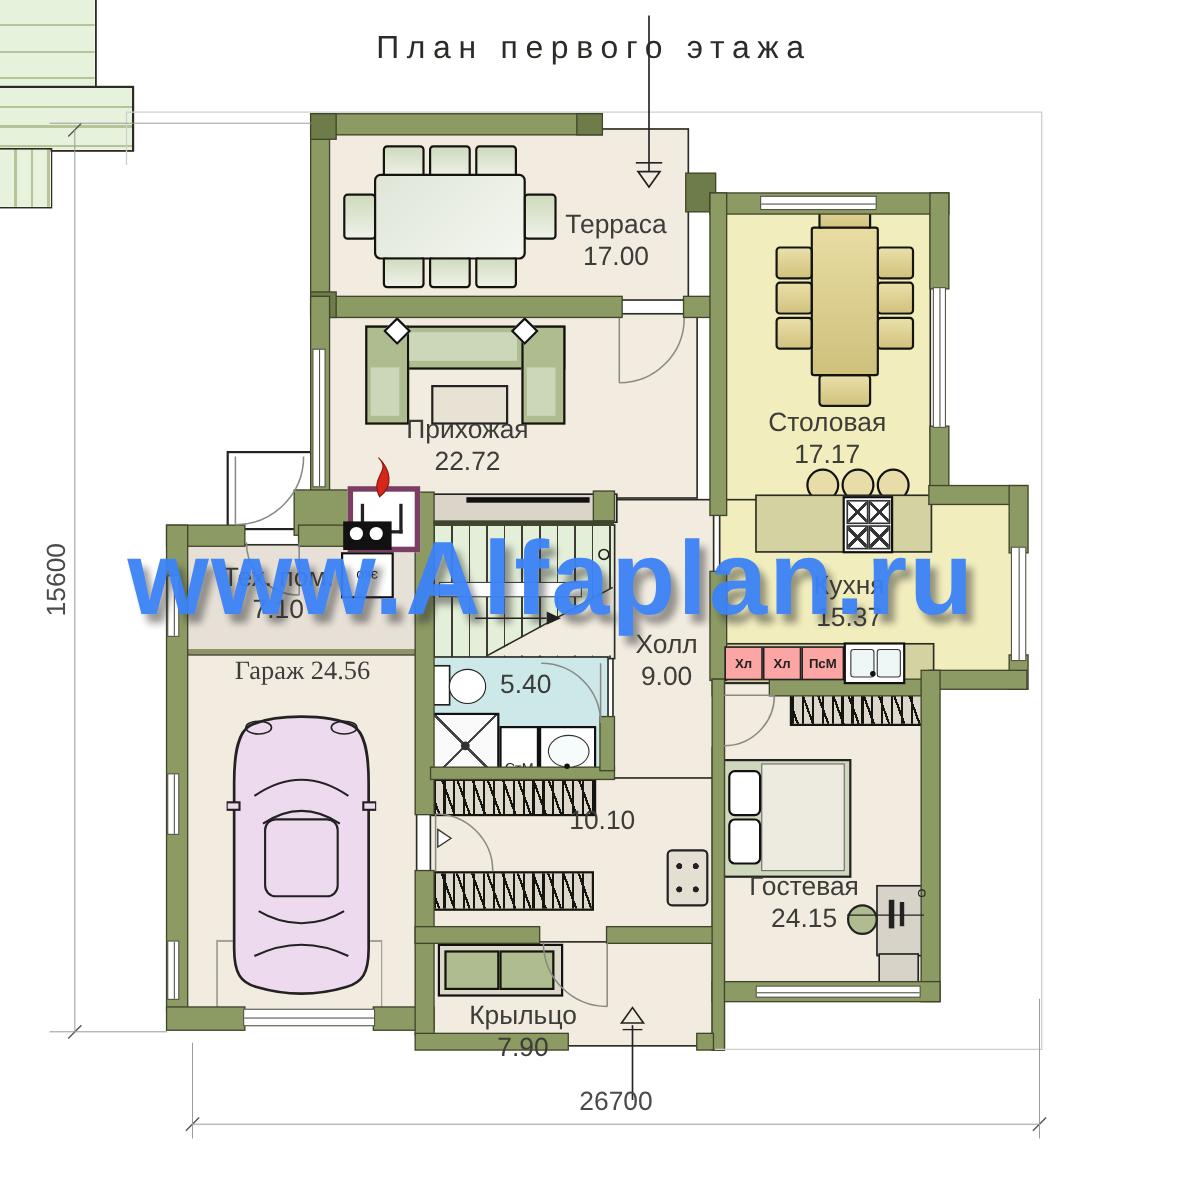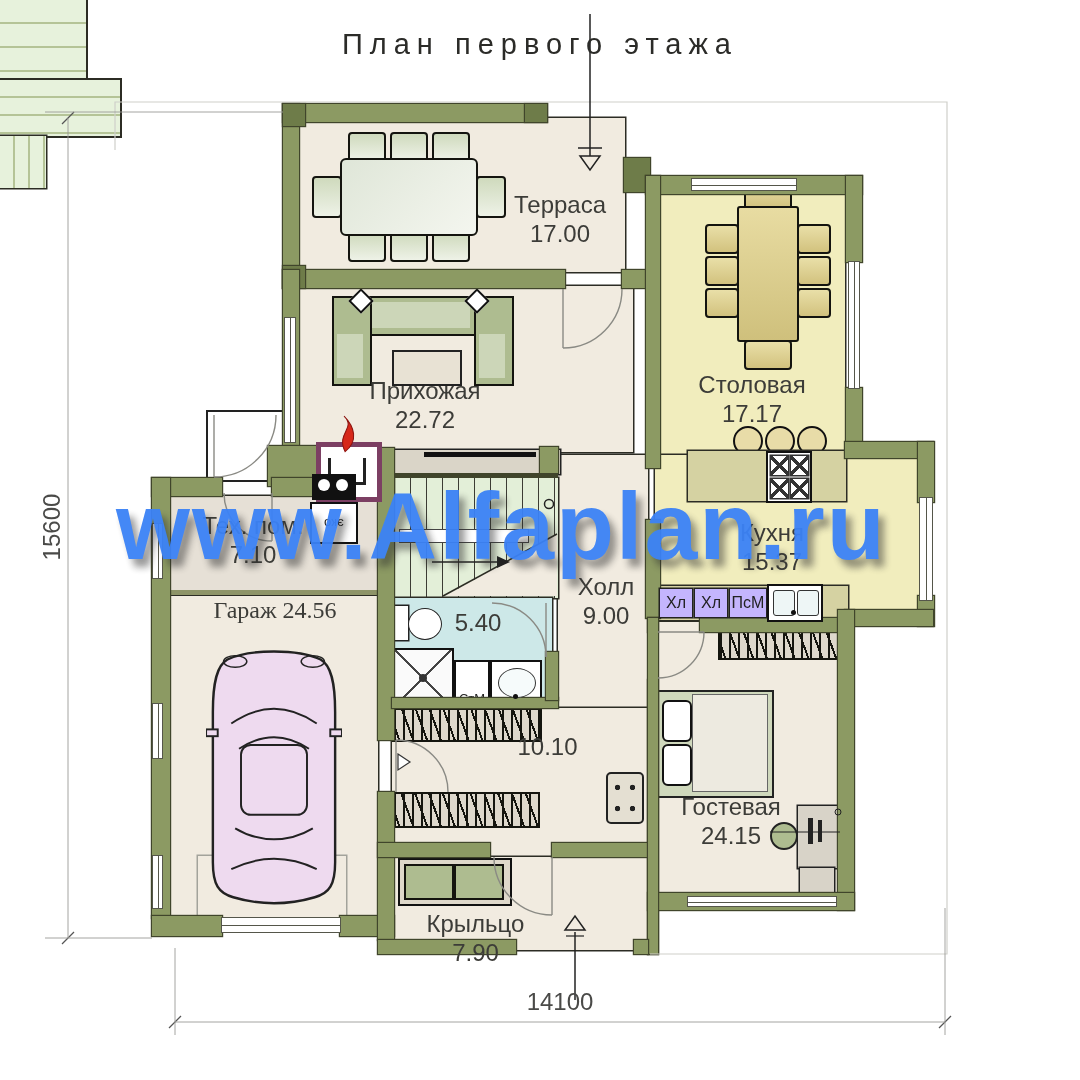--- a/index.html
+++ b/index.html
@@ -29,22 +29,22 @@
            box-shadow:0 0 0 2px #2c2c24;z-index:1;}
   .steps-p{background:repeating-linear-gradient(180deg,#e7f2dc 0 16px,#b5c497 16px 18px);
            box-shadow:0 0 0 2px #2c2c24;z-index:1;}
   .steps-g{background:repeating-linear-gradient(90deg,#e7f2dc 0 13px,#b5c497 13px 15px);
            box-shadow:0 0 0 1.5px #2c2c24;z-index:2;}
   .stairs{background:repeating-linear-gradient(90deg,#3c3c34 0 1.5px,rgba(0,0,0,0) 1.5px 16px),#e3efd8;}
   .burn{position:absolute;background:linear-gradient(45deg,transparent 44%,#333 44% 56%,transparent 56%),
         linear-gradient(-45deg,transparent 44%,#333 44% 56%,transparent 56%),#fff;box-shadow:0 0 0 1.5px #333;}
   .xpat{background:linear-gradient(45deg,transparent 48.8%,#444 48.8% 51.2%,transparent 51.2%),
         linear-gradient(-45deg,transparent 48.8%,#444 48.8% 51.2%,transparent 51.2%),#fafafa;}
-  .appl{position:absolute;background:#c4b5fd;box-shadow:0 0 0 1.5px #222;z-index:3;
-        display:flex;align-items:center;justify-content:center;font-size:16px;color:#222;}
+  .appl{position:absolute;background:#fca5a5;box-shadow:0 0 0 1.5px #222;z-index:3;
+        display:flex;align-items:center;justify-content:center;font-size:12px;color:#222;font-weight:bold;}
   .title{position:absolute;left:0;top:28px;width:1080px;text-align:center;font-size:29px;
          letter-spacing:7px;color:#2b2b28;z-index:6;}
   .wmark{position:absolute;left:116px;top:472px;font-size:95px;font-weight:bold;letter-spacing:2px;
          color:#3b82f6;opacity:.95;text-shadow:6px 8px 7px rgba(45,45,45,.5);z-index:9;white-space:nowrap;}
   .dimlbl{position:absolute;font-size:24px;color:#4a4a48;z-index:5;text-align:center;}
 </style>
 </head>
 <body>
 
 <div class="canvas">
@@ -325,17 +325,17 @@
   <div class="lbl" style="left:656px;top:792px;width:150px;">
     <div>Гостевая</div>
     <div>24.15</div>
   </div>
   <div class="lbl" style="left:398px;top:909px;width:155px;">
     <div>Крыльцо</div>
     <div>7.90</div>
   </div>
 
   <div class="dimlbl" style="left:-8px;top:513px;width:120px;transform:rotate(-90deg);">15600</div>
-  <div class="dimlbl" style="left:515px;top:988px;width:90px;">14100</div>
+  <div class="dimlbl" style="left:515px;top:988px;width:90px;">26700</div>
 
   <div class="wmark">www.Alfaplan.ru</div>
 
 </div>
 
 </body></html>

